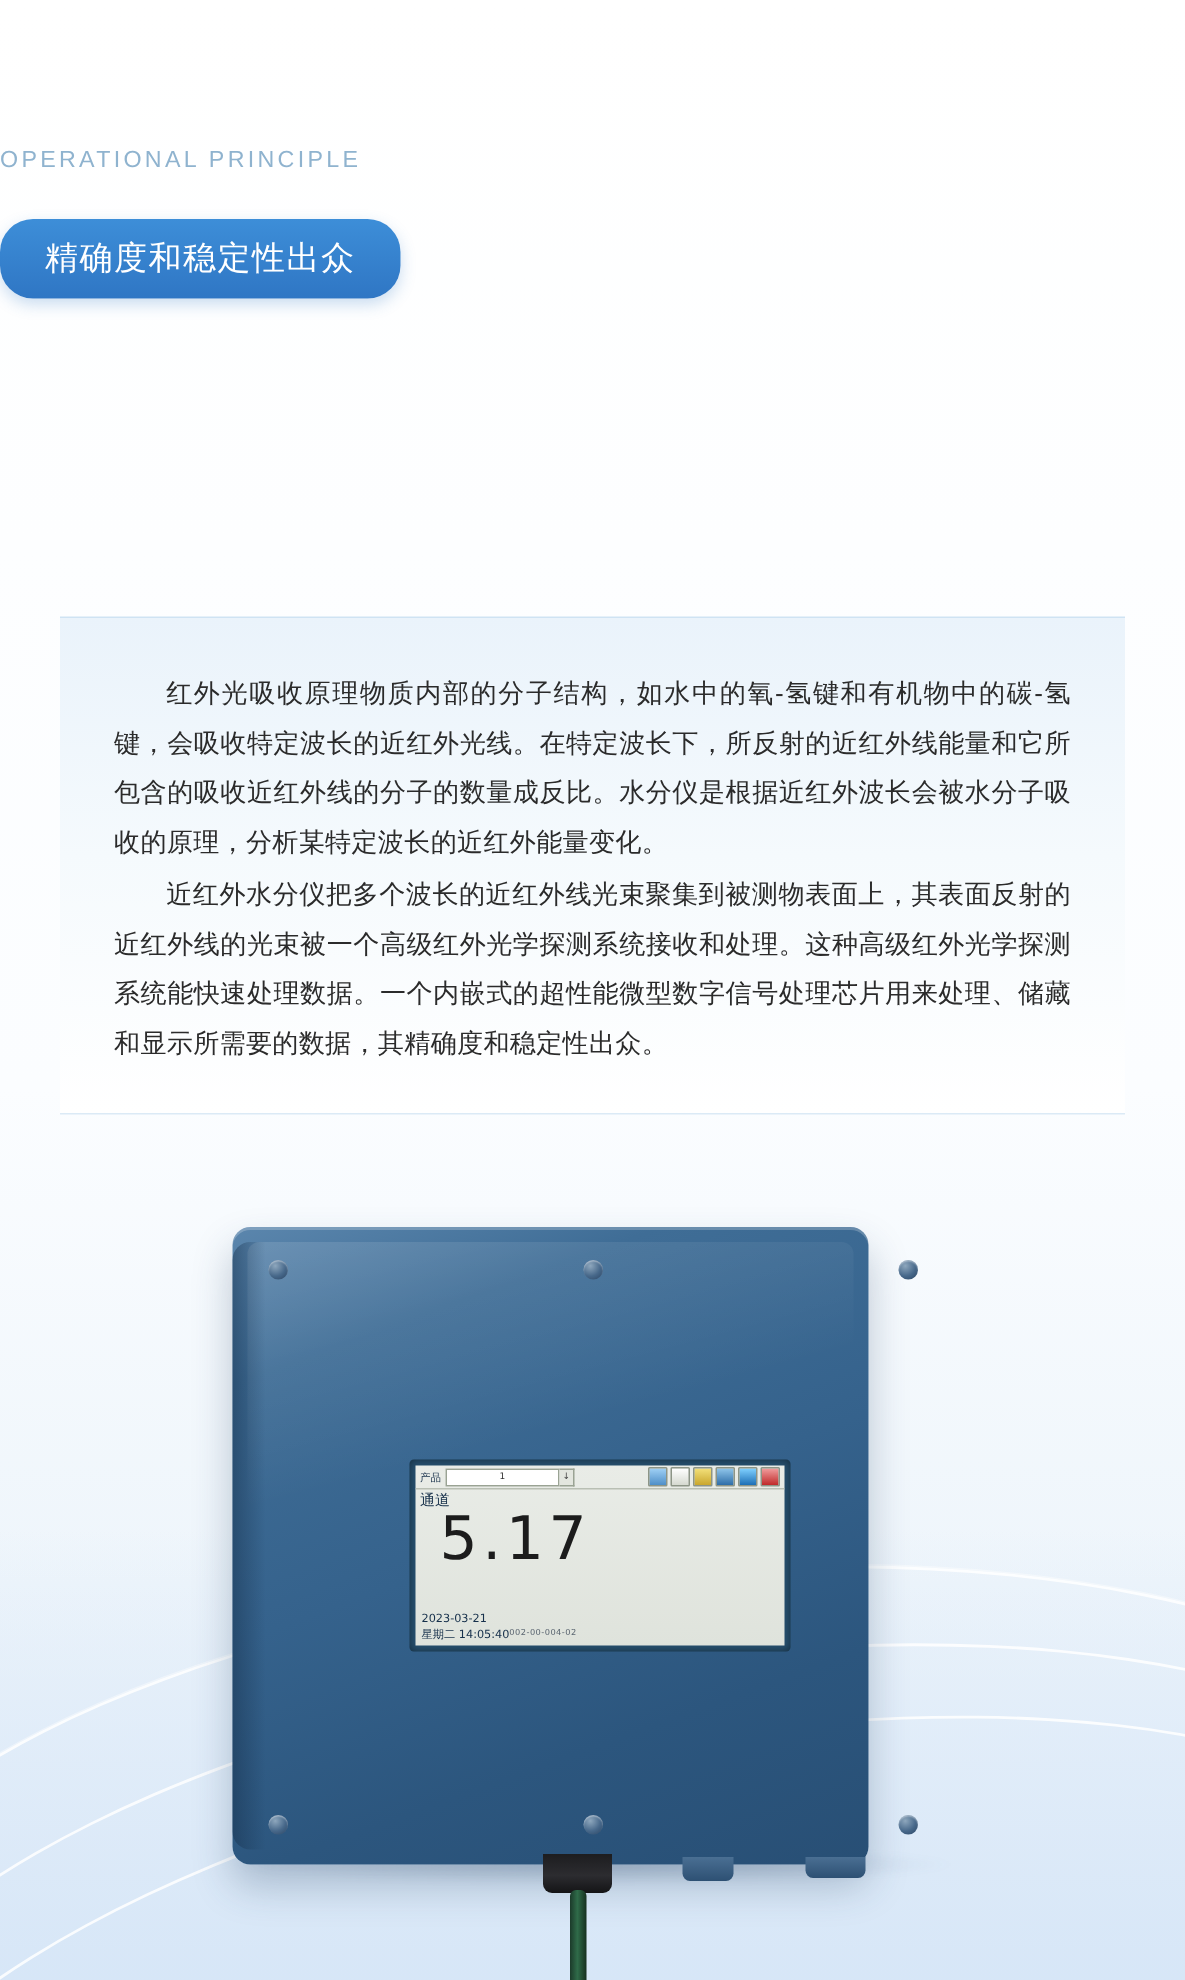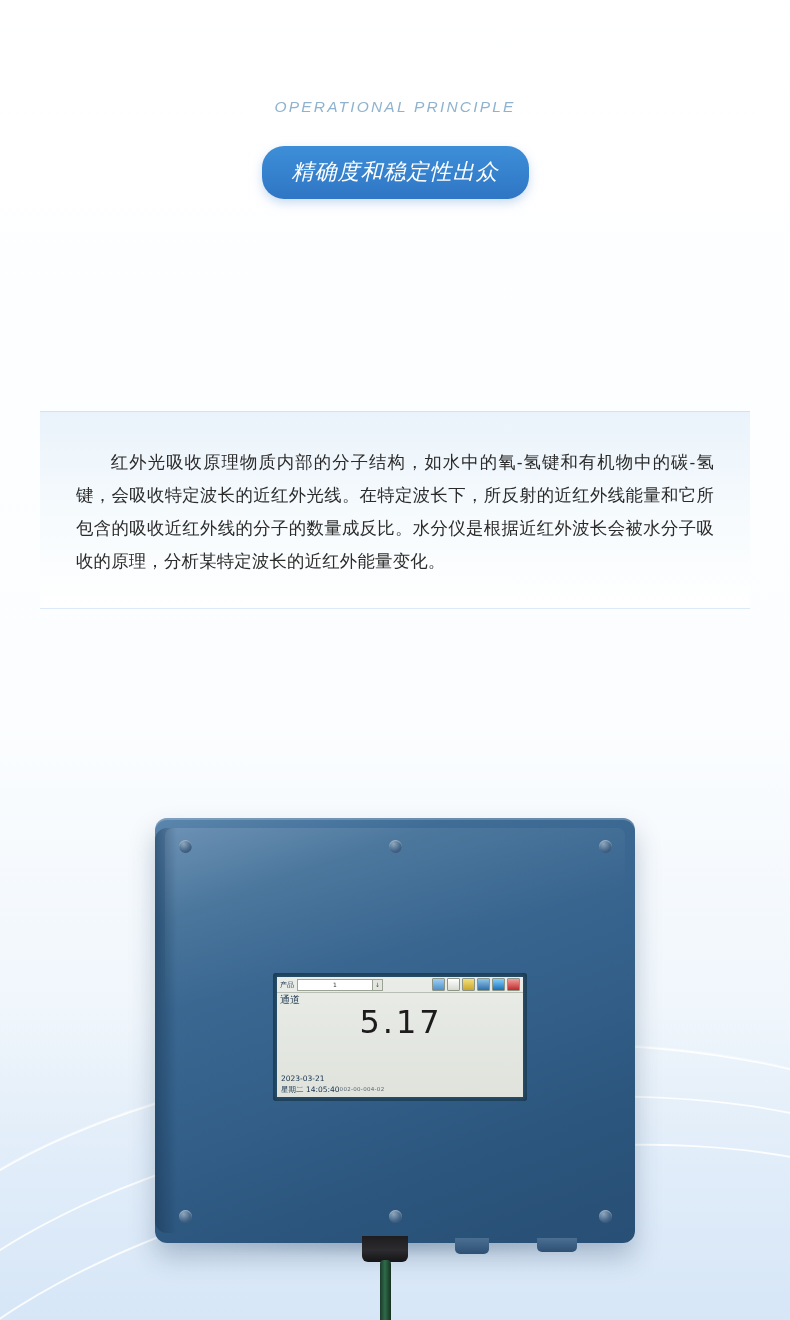--- a/index.html
+++ b/index.html
@@ -41,23 +41,22 @@
     position: absolute;
     left: 0; right: 0; bottom: 0;
     height: 300px;
     background: linear-gradient(180deg, rgba(227,238,250,0) 0%, rgba(222,235,249,0.75) 45%, rgba(214,230,247,0.95) 100%);
     pointer-events: none;
   }
 
   
   .header {
     position: relative;
-    text-align: center;
+    text-align: left;
     padding-top: 98px;
-    font-style: italic;
   }
   .eyebrow {
     font-size: 15.5px;
     letter-spacing: 2.2px;
     color: #8fb3cf;
     font-weight: 400;
   }
   .big-title {
     margin-top: 18px;
     font-size: 74px;
@@ -109,21 +108,21 @@
   .device-wrap {
     position: absolute;
     left: 0; right: 0;
     top: 800px;
     height: 500px;
   }
   .device {
     position: absolute;
     left: 155px;
     top: 18px;
-    width: 480px;
+    width: 424px;
     height: 425px;
   }
   .enclosure {
     position: absolute;
     inset: 0;
     border-radius: 12px;
     background:
       linear-gradient(160deg, #5b86ad 0%, #3f6d96 18%, #35628c 48%, #2c567e 75%, #284f75 100%);
     box-shadow: 0 14px 26px rgba(40,70,100,0.28), inset 0 2px 0 rgba(255,255,255,0.22);
   }
@@ -231,24 +230,23 @@
   .lcd-row2 {
     position: relative;
     height: 13px;
     display: flex;
     align-items: center;
   }
   .lcd-row2 .lcd-label { font-size: 10px; }
 
   .lcd-value {
     position: absolute;
-    left: 2px; right: 0;
+    left: 16px; right: 0;
     top: 26px;
-    text-align: center;
-    font-size: 32px;
+    font-size: 40px;
     letter-spacing: 3px;
     color: #1c1c1c;
     font-family: "DejaVu Sans", sans-serif;
   }
   .lcd-footer {
     position: absolute;
     left: 0; right: 0; bottom: 0;
     padding: 0 4px 2px 4px;
     font-size: 7.5px;
     color: #16304b;
@@ -317,20 +315,21 @@
   <div class="swoosh s2"></div>
   <div class="swoosh s3"></div>
 
   <div class="header">
     <div class="eyebrow">OPERATIONAL PRINCIPLE</div>
     <div class="pill">精确度和稳定性出众</div>
   </div>
 
   <div class="card">
     <p>红外光吸收原理物质内部的分子结构，如水中的氧-氢键和有机物中的碳-氢键，会吸收特定波长的近红外光线。在特定波长下，所反射的近红外线能量和它所包含的吸收近红外线的分子的数量成反比。水分仪是根据近红外波长会被水分子吸收的原理，分析某特定波长的近红外能量变化。</p>
+    <p>近红外水分仪把多个波长的近红外线光束聚集到被测物表面上，其表面反射的近红外线的光束被一个高级红外光学探测系统接收和处理。这种高级红外光学探测系统能快速处理数据。一个内嵌式的超性能微型数字信号处理芯片用来处理、储藏和显示所需要的数据，其精确度和稳定性出众。</p>
   </div>
 
   <div class="device-wrap">
     <div class="shadow-pad"></div>
     <div class="device">
       <div class="enclosure"></div>
       <div class="side-shadow"></div>
 
       <div class="screw tl"></div>
       <div class="screw tc"></div>

